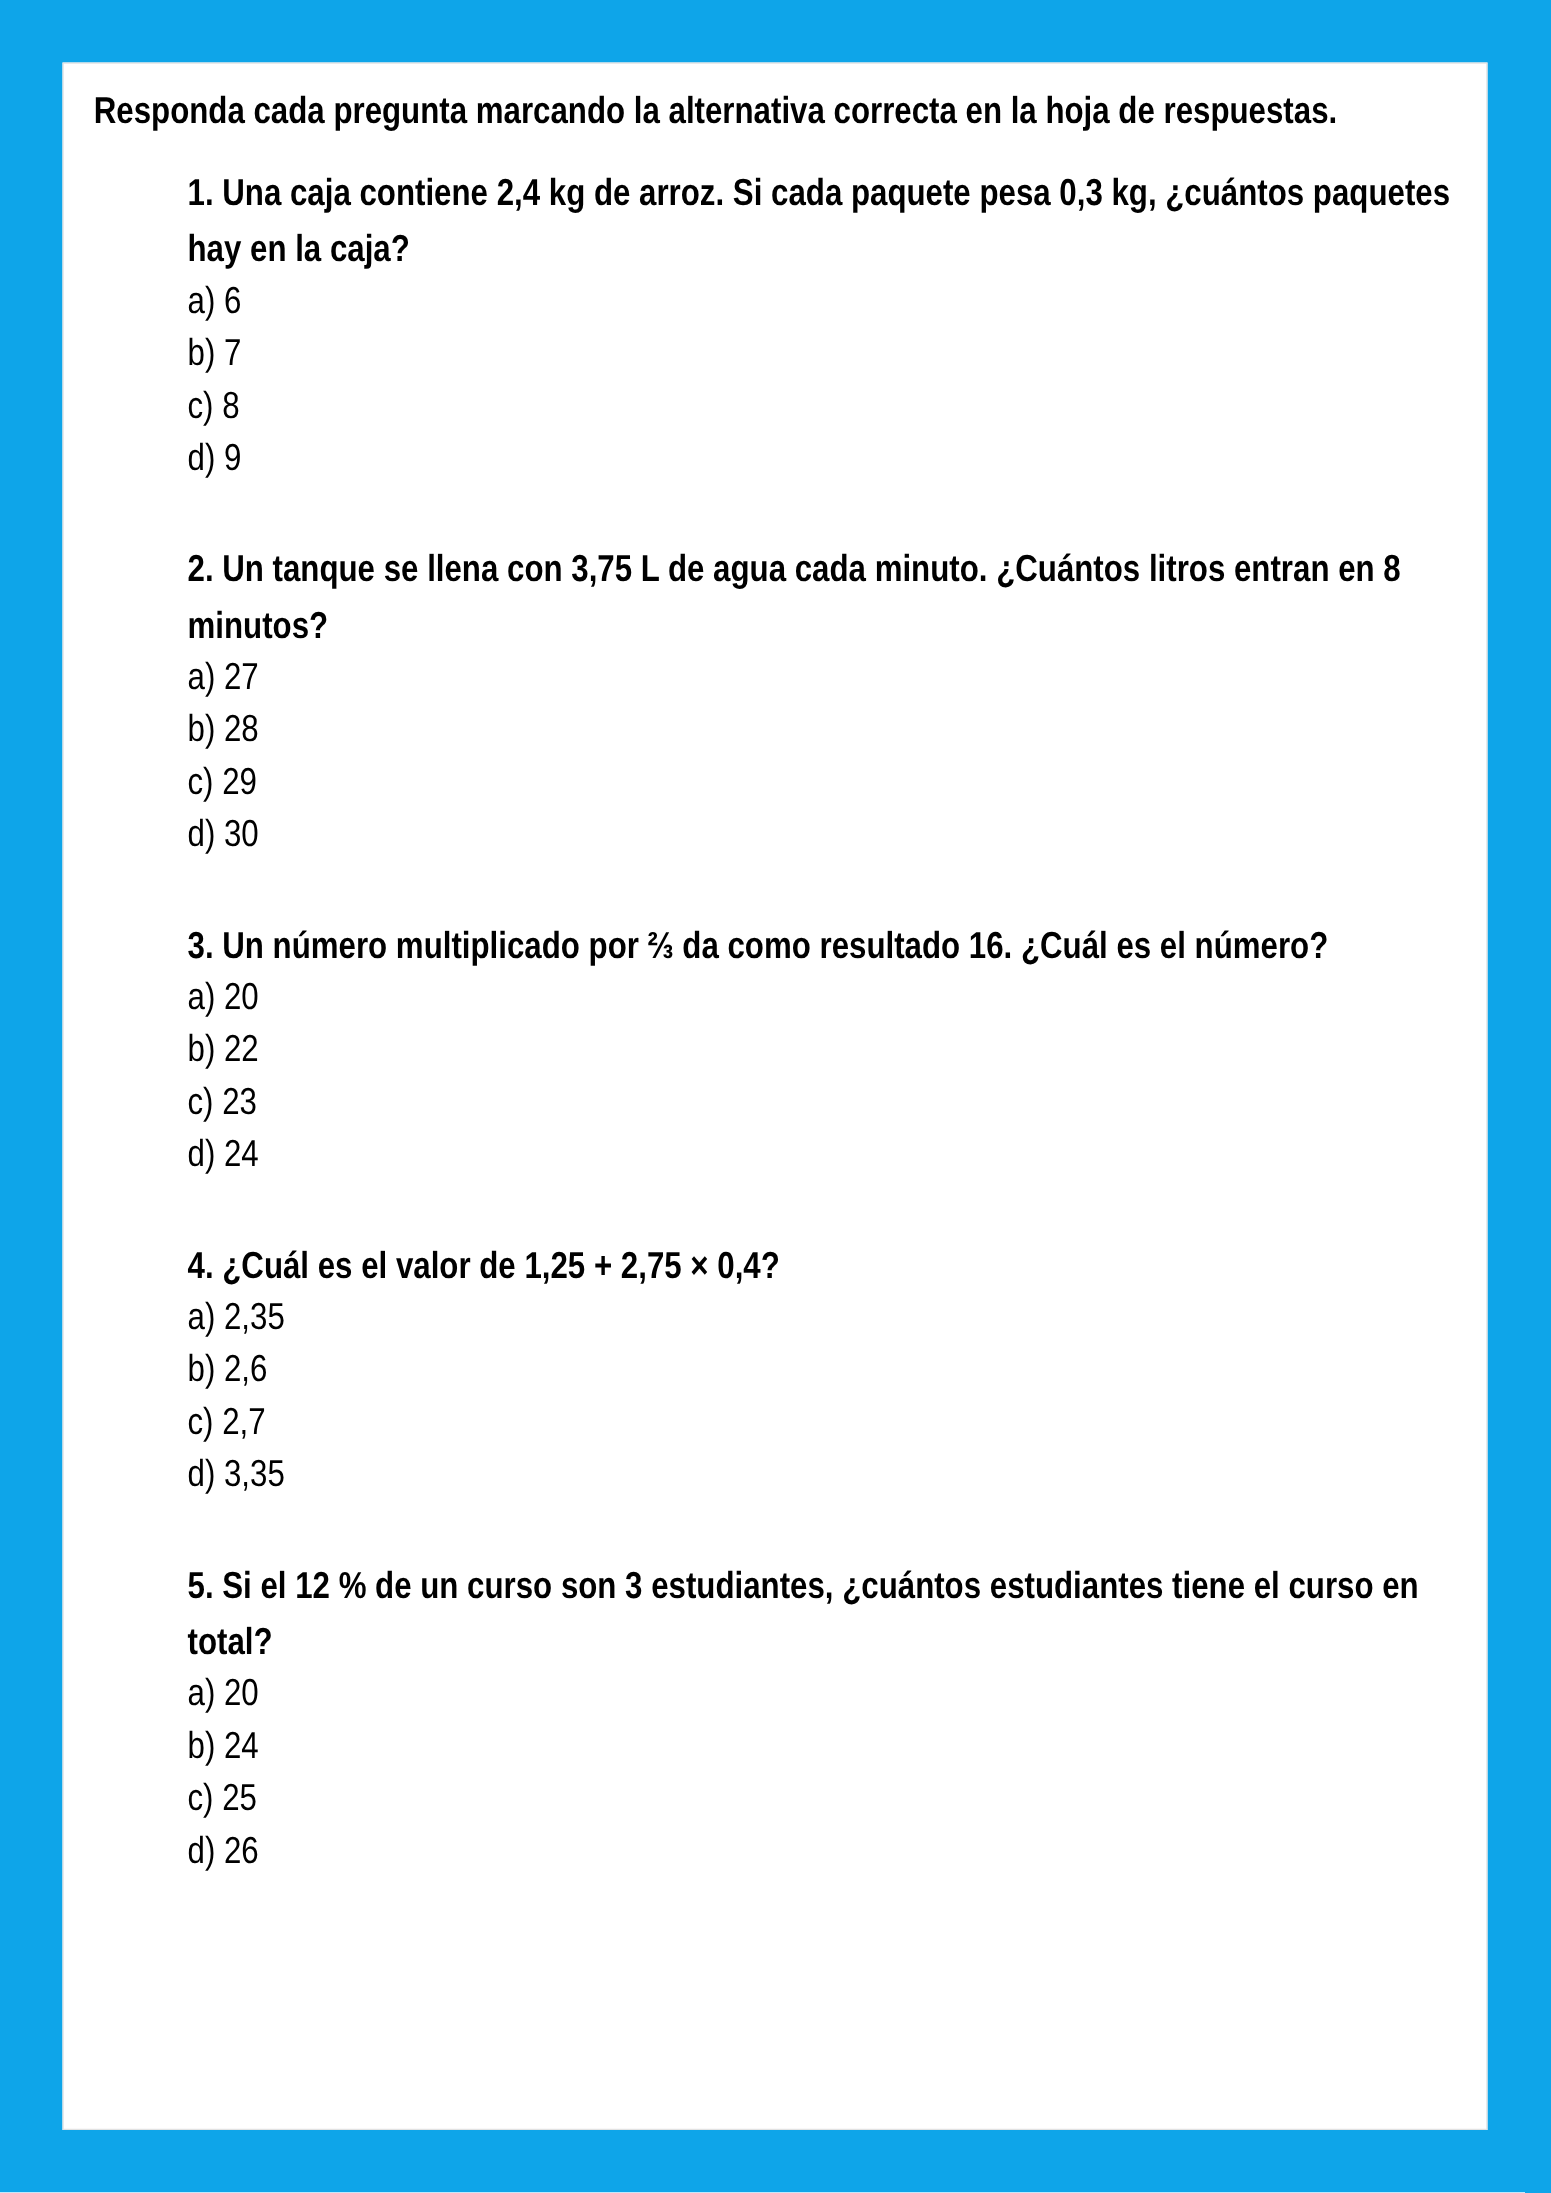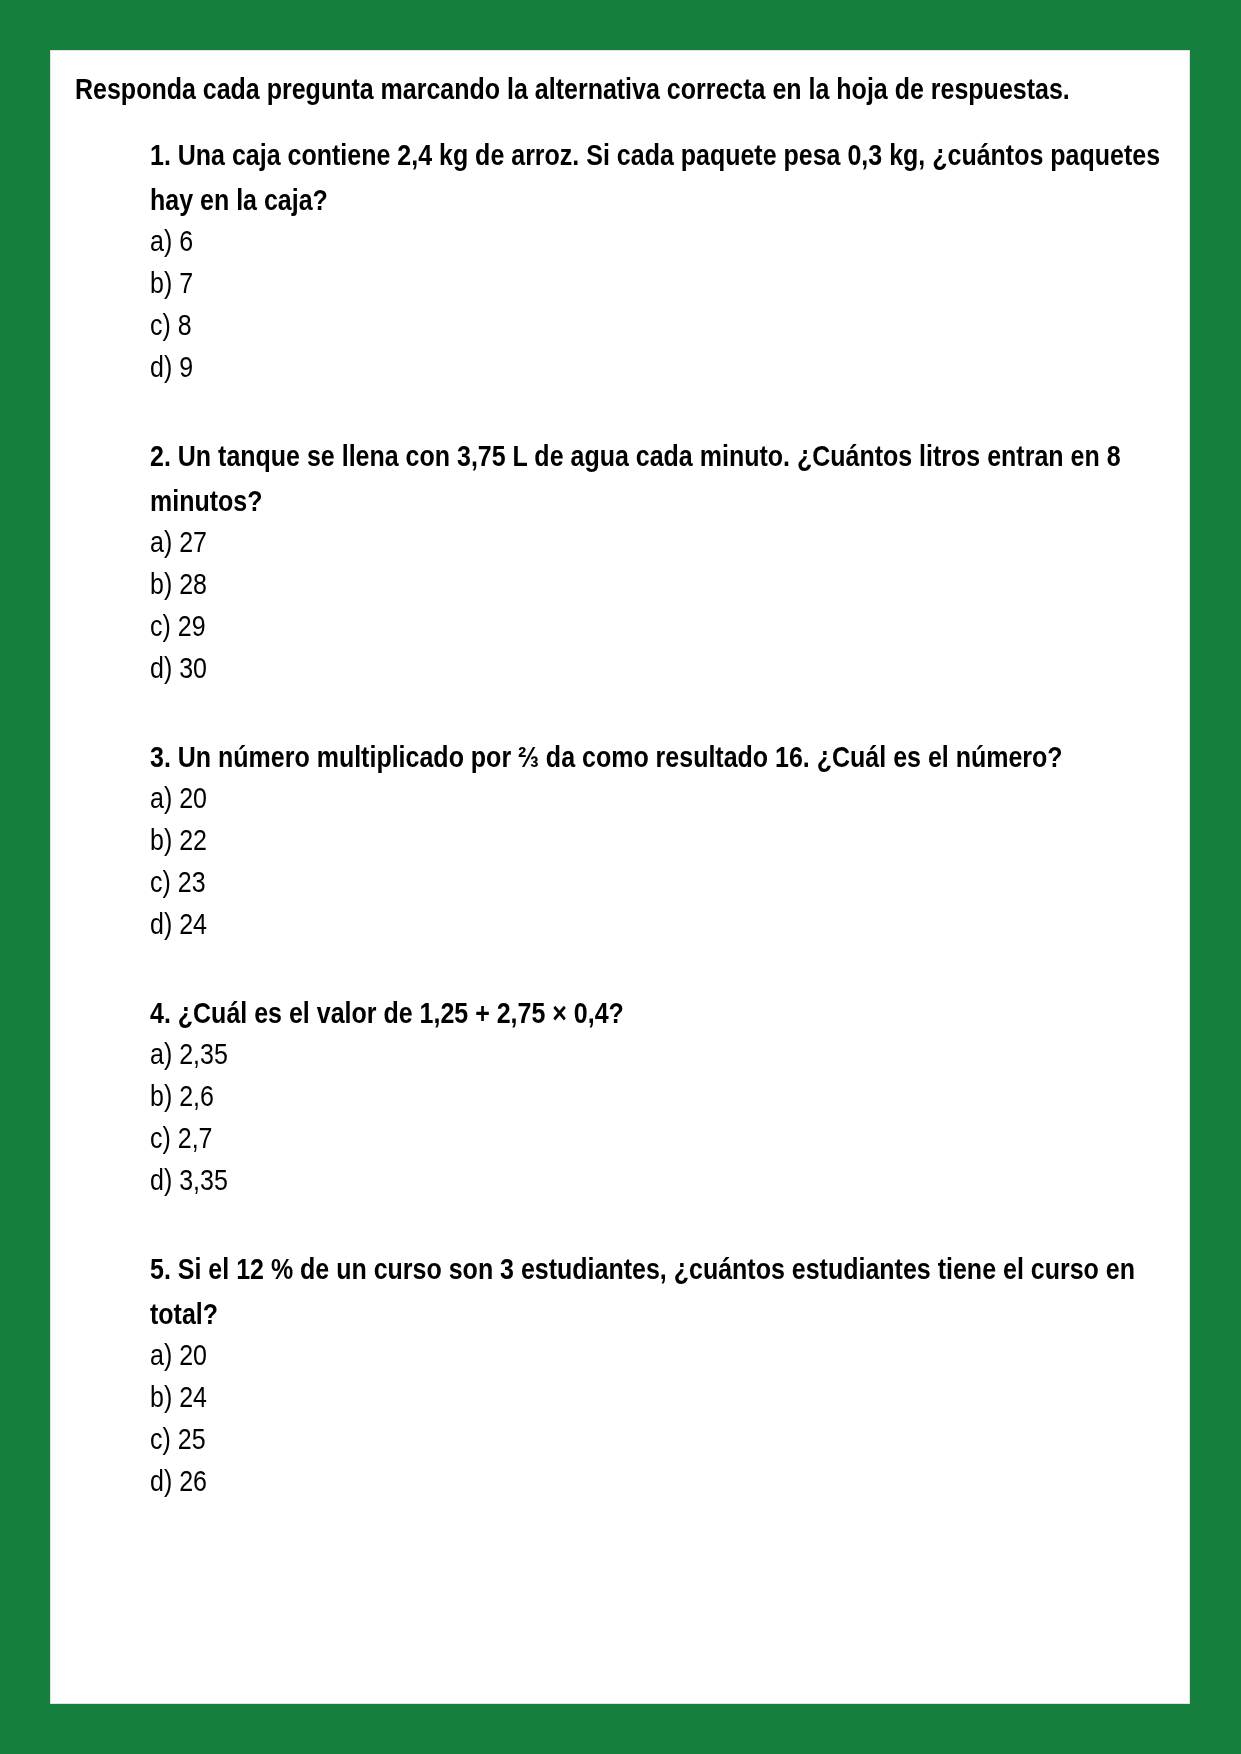--- a/index.html
+++ b/index.html
@@ -4,21 +4,21 @@
 <style>
   html, body {
     margin: 0;
     padding: 0;
     background: #ffffff;
   }
   .page {
     position: relative;
     width: 1241px;
     height: 1754px;
-    background: #15803d;
+    background: #0ea5e9;
     font-family: "Liberation Sans", sans-serif;
     color: #000000;
     overflow: hidden;
   }
   .doc-border {
     position: absolute;
     left: 50px;
     top: 50px;
     width: 1138px;
     height: 1652px;

